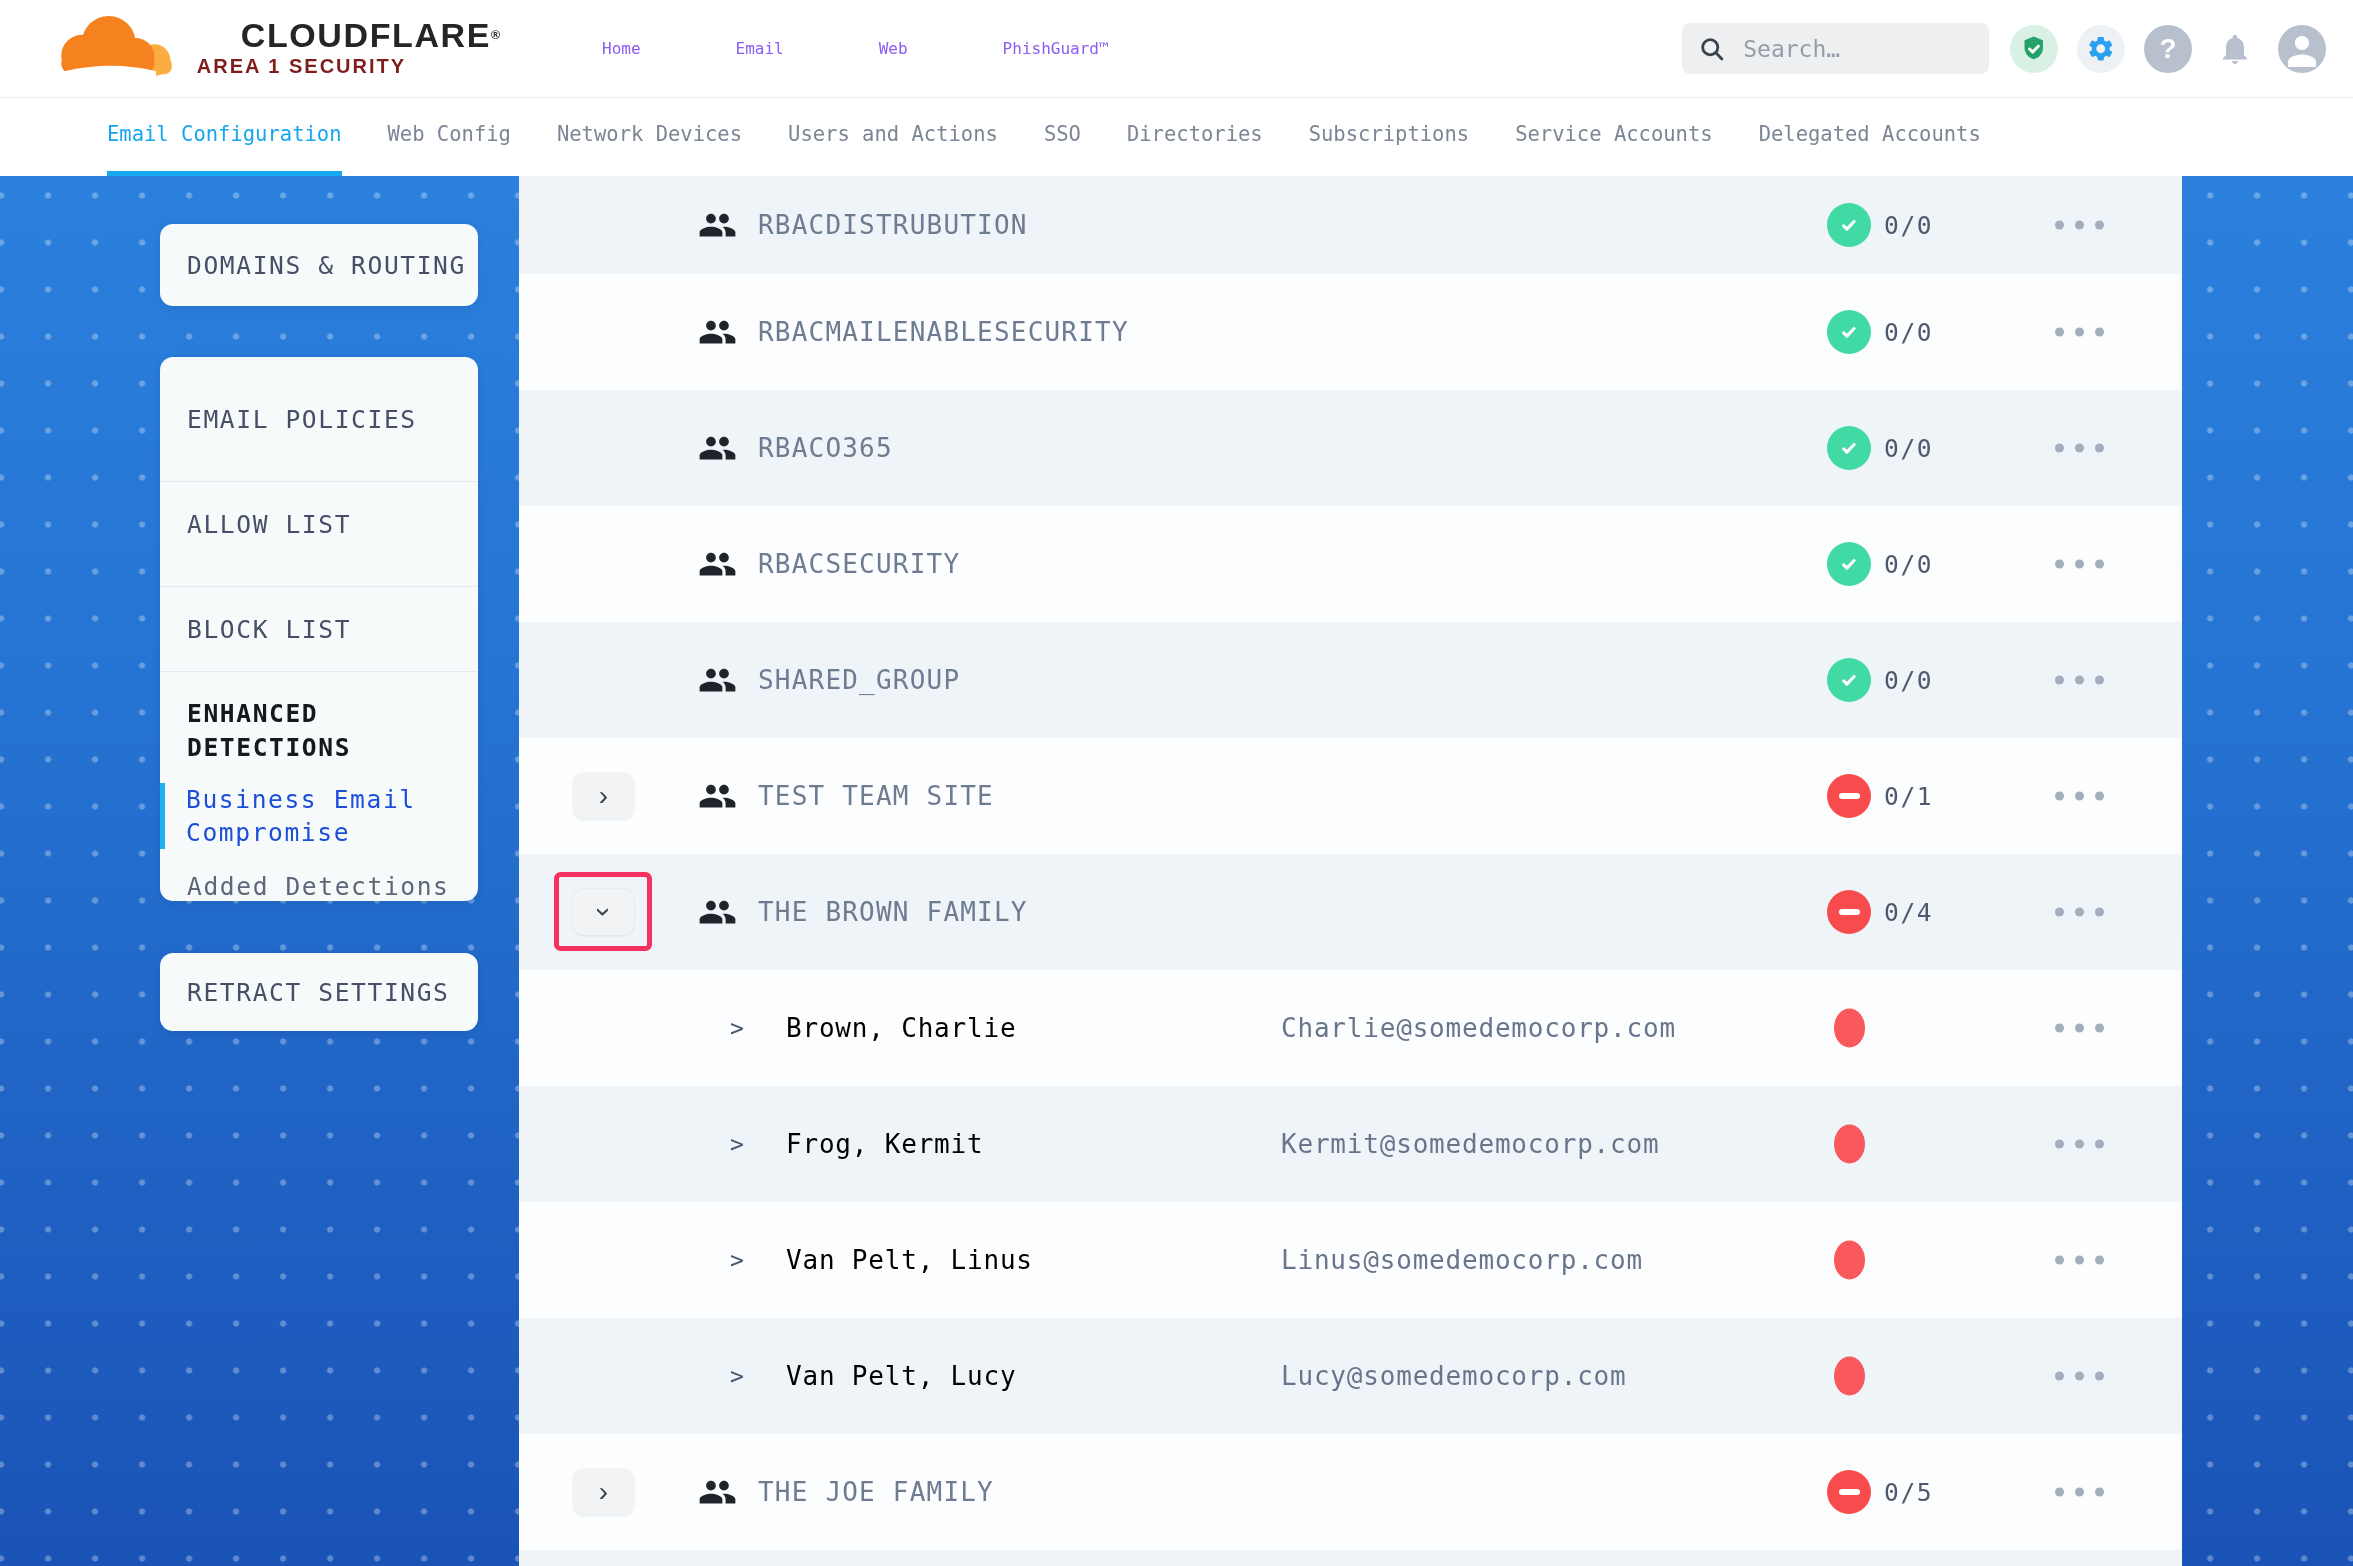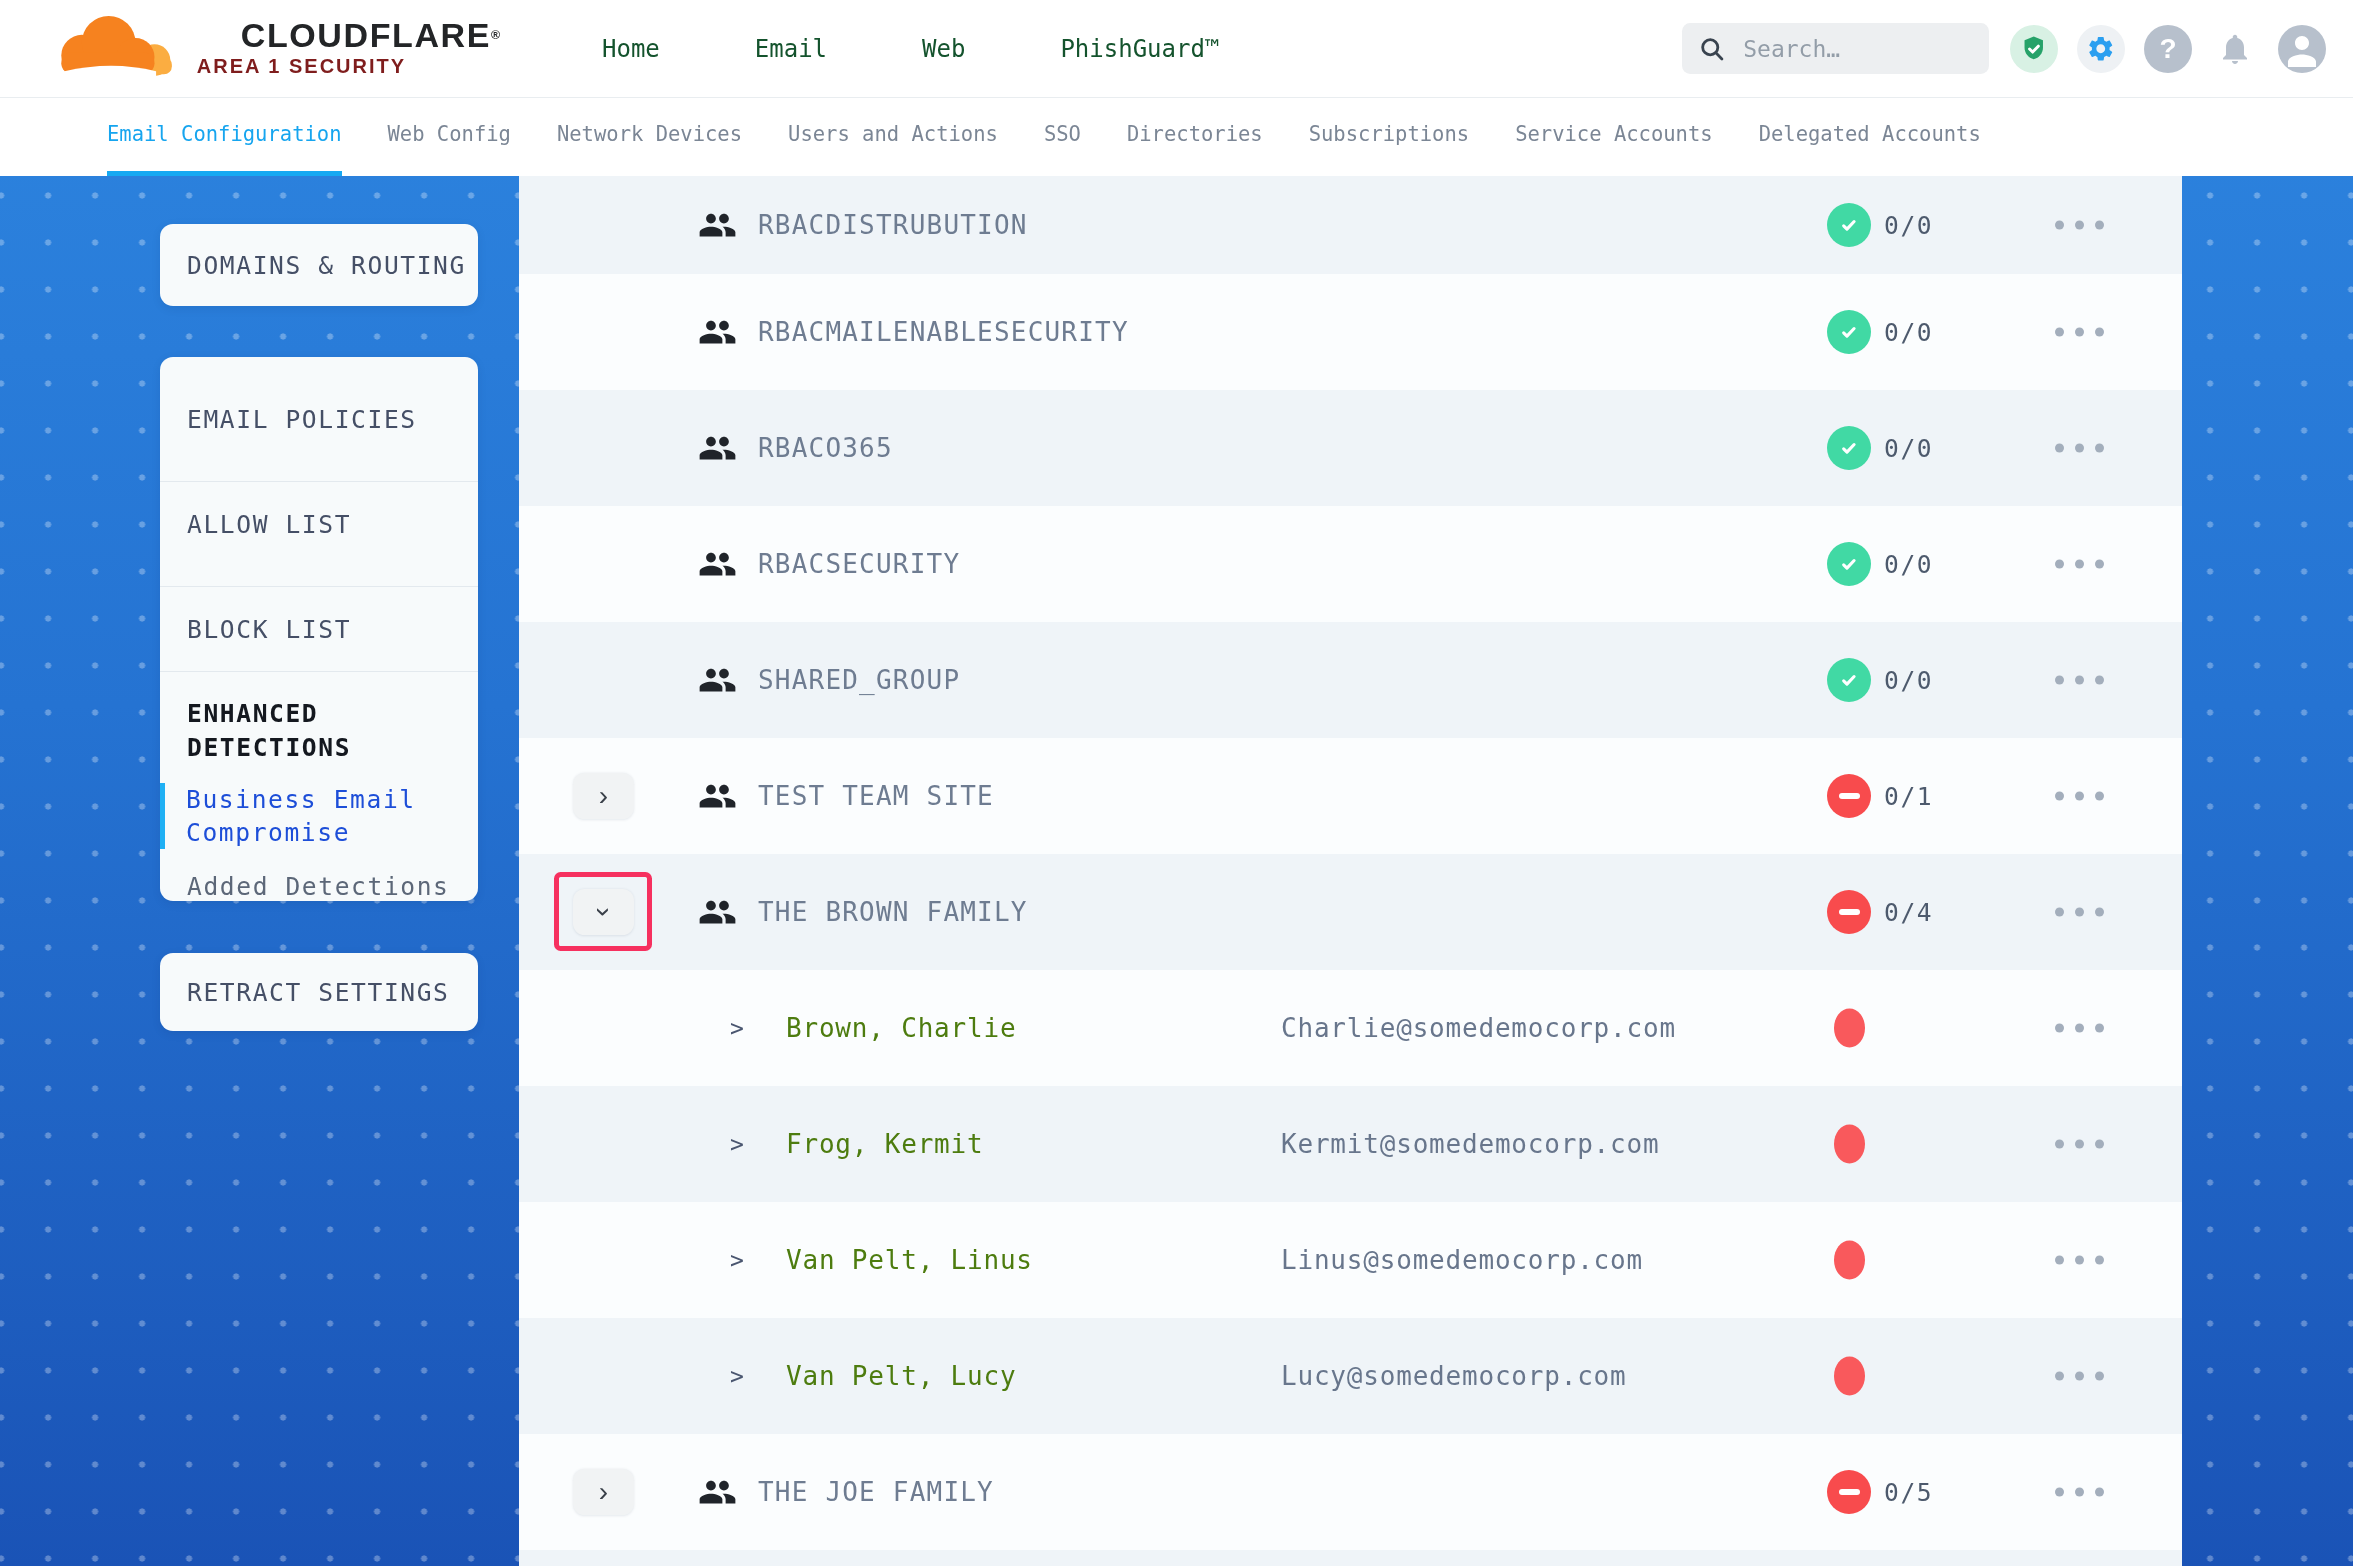--- a/index.html
+++ b/index.html
@@ -18,21 +18,21 @@
     position:absolute; left:0; top:0; width:2354px; height:97px;
     background:#ffffff; border-bottom:1.6px solid #e9edf0; z-index:30;
   }
   .logo{position:absolute; left:43px; top:8.2px; display:flex; align-items:center; cursor:pointer;}
   .logo svg{width:144px; height:79px;}
   .logo-text{margin-left:9.8px; font-family:"Liberation Sans", sans-serif;}
   .logo-brand{font-size:34px; font-weight:800; letter-spacing:1.6px; color:#232527; line-height:38px;margin-left:44px;}
   .logo-mark{font-size:12.3px; vertical-align:top; color:#232527;}
   .logo-sub{font-size:20px; font-weight:700; letter-spacing:2px; color:#7f1d1d; line-height:24.6px;}
   .top-nav{position:absolute; left:602px; top:0; height:97px; display:flex; align-items:center; gap:95px;}
-  .top-nav span{font-size:24px; color:#14532d; cursor:pointer; white-space:nowrap;}
+  .top-nav span{font-size:16px; color:#8b5cf6; cursor:pointer; white-space:nowrap;}
   .search-box{
     position:absolute; left:1682px; top:23px; width:307px; height:51px;
     background:#edeff1; border-radius:8.2px; display:flex; align-items:center; padding:0 16.4px; box-sizing:border-box;
   }
   .search-box svg{flex:0 0 auto;}
   .search-box input{
     border:none; outline:none; background:transparent; margin-left:14.8px; width:100%;
     font-family:"DejaVu Sans Mono", monospace; font-size:23px; color:#3a4554;
   }
   .search-box input::placeholder{color:#939da8;}
@@ -86,21 +86,21 @@
   }
   .chev{font-size:28px; color:#3a4049; line-height:1; display:block;}
   .chev.down{transform:rotate(90deg);}
   .hl-box{
     position:absolute; left:35px; top:18px; width:98px; height:79px; box-sizing:border-box;
     border:5.7px solid #f6305f; border-radius:6.6px; z-index:5;
   }
   .gicon{left:179px; width:39px; height:39px;}
   .gname{left:239px; font-size:26px; letter-spacing:1.2px; color:#6e7c91; white-space:nowrap;}
   .mchev{left:211px; font-size:23px; color:#4a5670;}
-  .mname{left:267px; font-size:26px; letter-spacing:0.8px; color:#4d7c0f; white-space:nowrap;}
+  .mname{left:267px; font-size:26px; letter-spacing:0.8px; color:#000000; white-space:nowrap;}
   .memail{left:762px; font-size:26px; letter-spacing:0.8px; color:#68768c; white-space:nowrap;}
   .badge{
     left:1308px; width:44px; height:44px; border-radius:50%;
     display:flex; align-items:center; justify-content:center;
   }
   .badge.ok{background:#41d9a4;}
   .badge.fail{background:#f84b4d;}
   .minus{display:block; width:21px; height:5.7px; border-radius:3.3px; background:#ffffff;}
   .rdot{left:1315px; width:31px; height:39px; border-radius:50%; background:#f9595c;}
   .count{left:1365px; font-size:24.6px; letter-spacing:1.6px; color:#4d5a6d; white-space:nowrap;}

